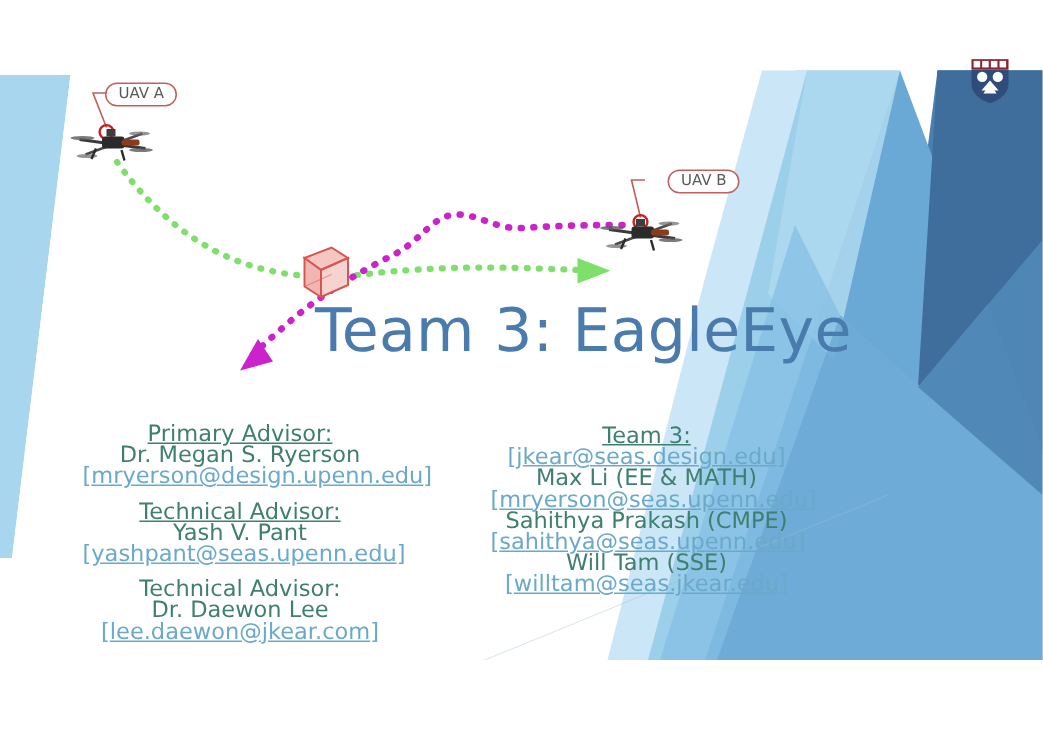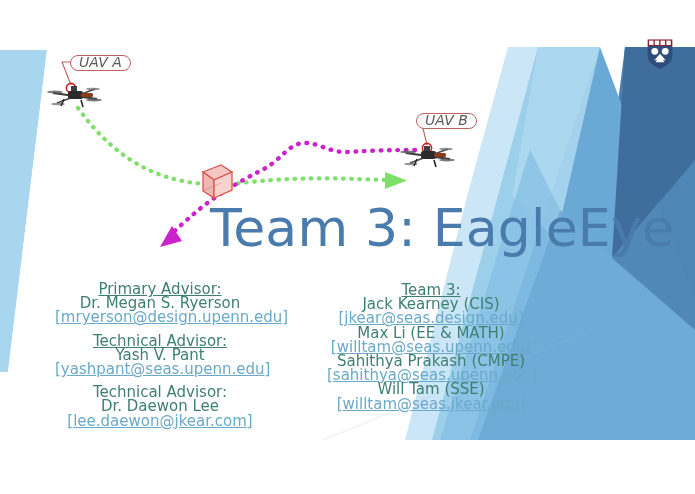--- a/index.html
+++ b/index.html
@@ -26,21 +26,21 @@
     left: 0; top: 0;
     width: 695px; height: 494px;
     pointer-events: none;
   }
   
   .title {
     position: absolute;
     left: 210px;
     top: 198px;
     font-family: "DejaVu Sans", sans-serif;
-    font-size: 52px;
+    font-size: 40px;
     font-weight: 400;
     color: #4a7bad;
     letter-spacing: 0.2px;
     white-space: nowrap;
   }
   
   .col {
     position: absolute;
     text-align: center;
     font-family: "DejaVu Sans", sans-serif;
@@ -79,28 +79,27 @@
     color: #6aa9c9;
   }
   
   .callout {
     position: absolute;
     border: 1.1px solid #c0605f;
     border-radius: 12px;
     background: rgba(255,255,255,0.92);
     color: #5a5a5a;
     font-family: "DejaVu Sans", sans-serif;
-    font-size: 14px;
-    font-style: italic;
+    font-size: 10px;
     padding: 2px 8px 2.5px 8px;
     white-space: nowrap;
     line-height: 9px;
   }
   #callout-a { left: 70px; top: 55px; }
-  #callout-b { left: 416px; top: 113px; }
+  #callout-b { left: 445px; top: 113px; }
 </style>
 </head>
 <body>
 
 <div id="slide">
 
   <svg class="bg-art" viewBox="0 0 695 494" width="695" height="494" xmlns="http://www.w3.org/2000/svg">
 
     <polygon points="0,50 47,50 8,372 0,372" fill="#a8d6ef"></polygon>
     <polygon points="47,50 58,50 12,372 8,372" fill="#ffffff"></polygon>
@@ -218,27 +217,26 @@
       <div class="mail"><span>[</span><span class="lnk">lee.daewon@jkear.com</span><span>]</span></div>
     </div>
 
   </div>
 
   <div class="col col-right">
 
     <div class="hdr">Team 3:</div>
 
     <div class="grp-tight">
-      <div class="nm">Jack Kearney (CIS)</div>
       <div class="mail"><span>[</span><span class="lnk">jkear@seas.design.edu</span><span>]</span></div>
     </div>
 
     <div class="grp-tight">
       <div class="nm">Max Li (EE &amp; MATH)</div>
-      <div class="mail"><span>[</span><span class="lnk">willtam@seas.upenn.edu</span><span>]</span></div>
+      <div class="mail"><span>[</span><span class="lnk">mryerson@seas.upenn.edu</span><span>]</span></div>
     </div>
 
     <div class="grp-tight">
       <div class="nm">Sahithya Prakash (CMPE)</div>
       <div class="mail"><span>[</span><span class="lnk">sahithya@seas.upenn.edu</span><span>]</span></div>
     </div>
 
     <div class="grp-tight">
       <div class="nm">Will Tam (SSE)</div>
       <div class="mail"><span>[</span><span class="lnk">willtam@seas.jkear.edu</span><span>]</span></div>

